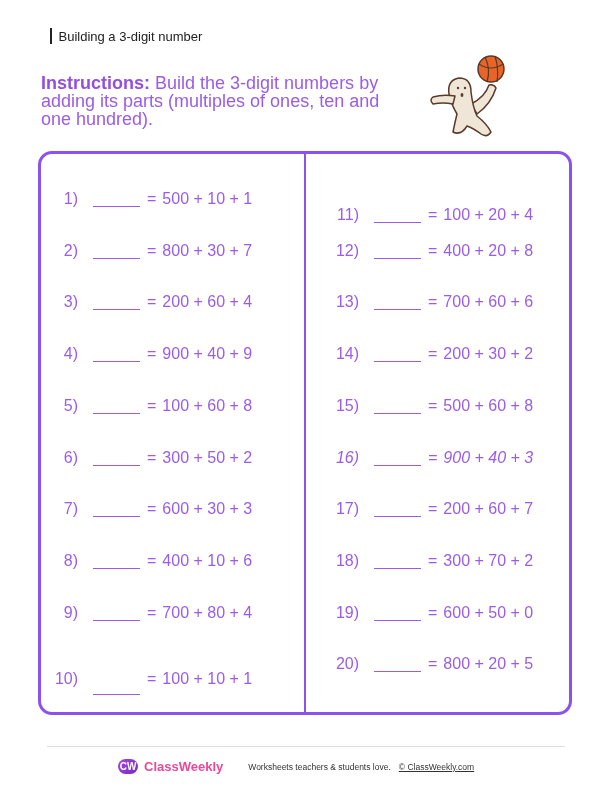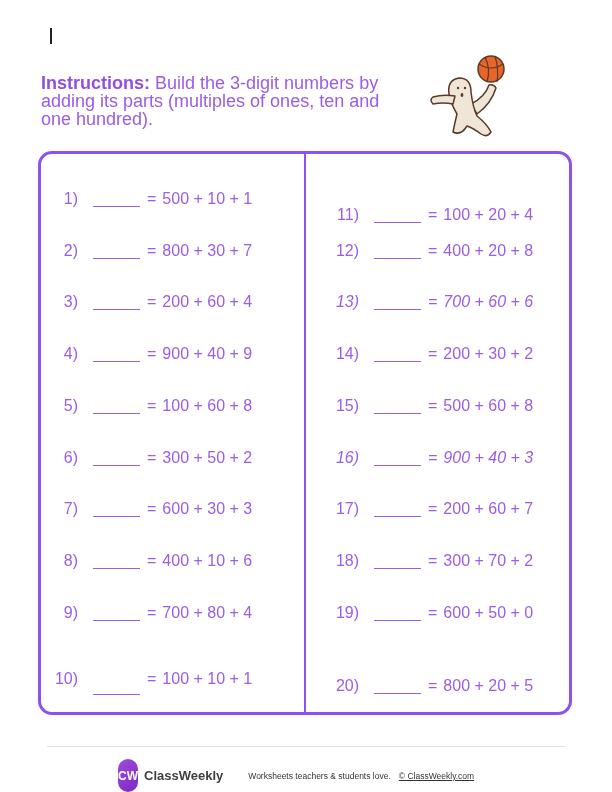--- a/index.html
+++ b/index.html
@@ -12,30 +12,31 @@
   .instructions b { font-weight: bold; color: #9350e0; }
   .mascot { position: absolute; left: 425px; top: 52px; width: 92px; height: 88px; }
   .box { position: absolute; left: 38px; top: 151px; width: 534px; height: 564px; border: 3px solid #8c52f0; border-radius: 14px; box-sizing: border-box; }
   .divider { position: absolute; left: 304px; top: 151px; width: 1.5px; height: 564px; background: #8c52f0; }
   .problem { position: absolute; height: 22px; display: flex; align-items: center; font-size: 16px; color: #9b5de5; white-space: nowrap; }
   .problem .num { display: inline-block; text-align: right; }
   .problem .blank { display: inline-block; width: 47px; height: 1px; border-bottom: 1.4px solid #9b5de5; margin: 0 7px 0 15px; transform: translateY(7px); }
   .problem .eq { margin-right: 6px; }
   .footer-line { position: absolute; left: 47px; top: 746px; width: 518px; height: 1px; background: #e2e2e2; }
   .footer { position: absolute; left: 118px; top: 759px; display: flex; align-items: center; white-space: nowrap; }
-  .logo-box { width: 20px; height: 33px; border-radius: 10px; background: linear-gradient(135deg, #a24ad8, #7a27c6); color: #fff; font-size: 12px; font-weight: bold; display: flex; align-items: center; justify-content: center; }
-  .logo-text { font-size: 13px; font-weight: bold; color: #404040; margin-left: 6px; }
+  .logo-box { width: 20px; height: 15px; border-radius: 10px; background: linear-gradient(135deg, #a24ad8, #7a27c6); color: #fff; font-size: 10px; font-weight: bold; display: flex; align-items: center; justify-content: center; }
+  .logo-text { font-size: 13px; font-weight: bold; color: #ec4899; margin-left: 6px; }
   .tagline { font-size: 8.5px; color: #333; margin-left: 25px; }
   .copyright { font-size: 8.5px; color: #333; margin-left: 8px; text-decoration: underline; }
 </style>
 </head>
 <body>
 
 <div class="header">
   <span class="sep"></span>
+  <span class="subtitle">Building a 3-digit number</span>
 </div>
 
 <div class="instructions"><b>Instructions:</b><span> Build the 3-digit numbers by adding its parts (multiples of ones, ten and one hundred).</span></div>
 
 <svg class="mascot" viewBox="0 0 92 88">
 
   <circle cx="66" cy="17" r="13" fill="#e8652a" stroke="#5a3a2a" stroke-width="1.5"></circle>
   <path d="M54 12 Q66 20 78 12" fill="none" stroke="#5a3a2a" stroke-width="1.2"></path>
   <path d="M60 5 Q66 17 62 30" fill="none" stroke="#5a3a2a" stroke-width="1.2"></path>
   <path d="M70 4 Q74 17 72 30" fill="none" stroke="#5a3a2a" stroke-width="1.2"></path>
@@ -122,21 +123,21 @@
       <span class="blank"></span>
       <span class="eq">=</span>
       <span class="expr">100 + 20 + 4</span>
     </div>
     <div class="problem" style="left: 331px; top: 239.7px;">
       <span class="num" style="width:28px">12)</span>
       <span class="blank"></span>
       <span class="eq">=</span>
       <span class="expr">400 + 20 + 8</span>
     </div>
-    <div class="problem" style="left: 331px; top: 291.4px; font-style: italic;">
+    <div class="problem" style="left: 331px; top: 291.4px;">
       <span class="num" style="width:28px">13)</span>
       <span class="blank"></span>
       <span class="eq">=</span>
       <span class="expr">700 + 60 + 6</span>
     </div>
     <div class="problem" style="left: 331px; top: 343.1px;">
       <span class="num" style="width:28px">14)</span>
       <span class="blank"></span>
       <span class="eq">=</span>
       <span class="expr">200 + 30 + 2</span>
@@ -164,21 +165,21 @@
       <span class="blank"></span>
       <span class="eq">=</span>
       <span class="expr">300 + 70 + 2</span>
     </div>
     <div class="problem" style="left: 331px; top: 601.6px;">
       <span class="num" style="width:28px">19)</span>
       <span class="blank"></span>
       <span class="eq">=</span>
       <span class="expr">600 + 50 + 0</span>
     </div>
-    <div class="problem" style="left: 331px; top: 653.3px; margin-top: 22px;">
+    <div class="problem" style="left: 331px; top: 653.3px;">
       <span class="num" style="width:28px">20)</span>
       <span class="blank"></span>
       <span class="eq">=</span>
       <span class="expr">800 + 20 + 5</span>
     </div>
   </div>
 
 <div class="footer-line"></div>
 <div class="footer">
   <span class="logo-box">CW</span>

